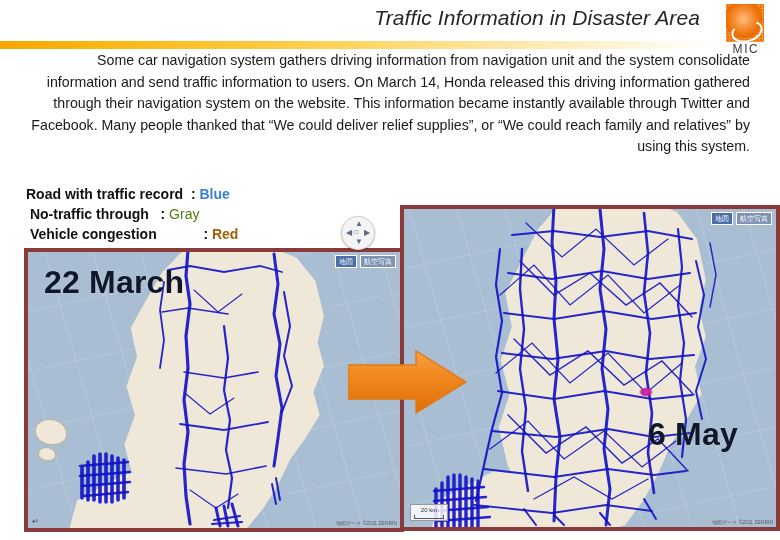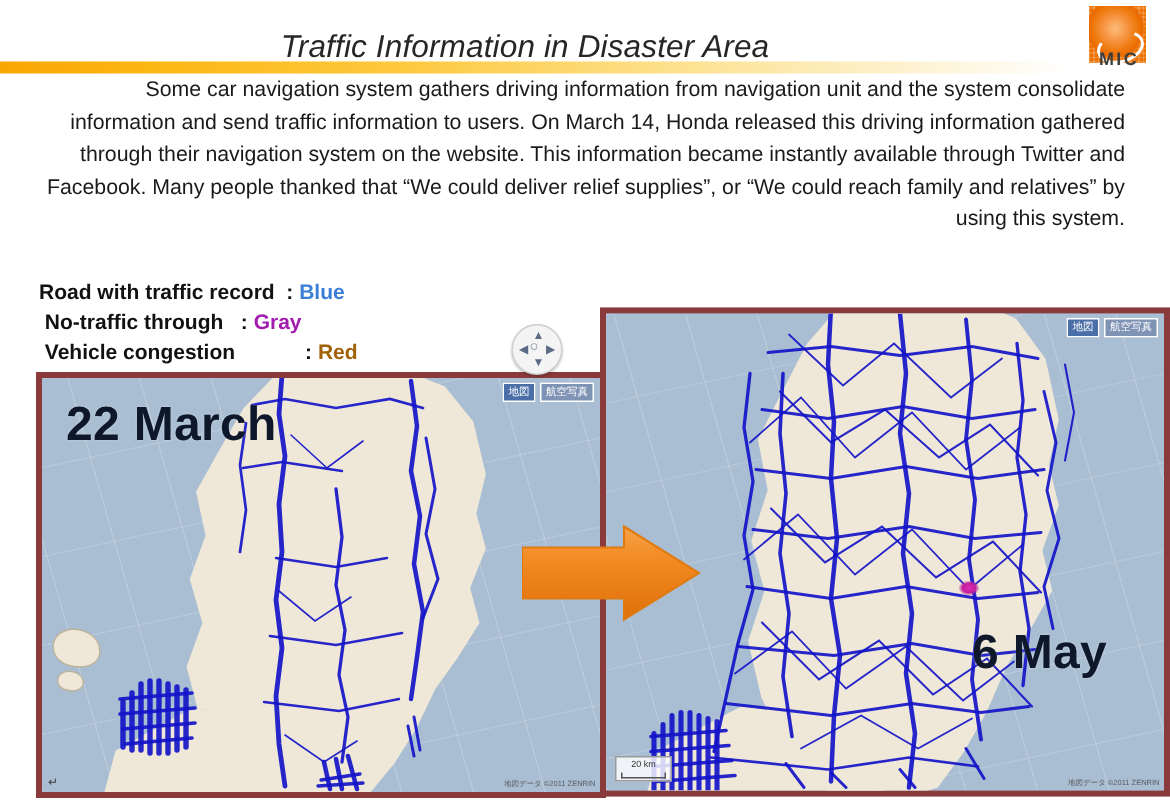--- a/index.html
+++ b/index.html
@@ -12,23 +12,23 @@
     height: 540px;
     position: relative;
     overflow: hidden;
     font-family: "Liberation Sans", sans-serif;
     color: #1a1a1a;
   }
 
   
   #slide-title {
     position: absolute;
-    left: 0; top: 20px;
+    left: 0; top: 6px;
     width: 700px;
-    text-align: center;
+    text-align: right;
     font-size: 21px;
     font-style: italic;
     font-weight: 400;
     letter-spacing: 0.1px;
     color: #262626;
     white-space: nowrap;
   }
   #title-rule {
     position: absolute;
     left: 0; top: 41px;
@@ -58,25 +58,25 @@
     position: absolute;
     left: 5px; top: 17px;
     width: 28px; height: 17px;
     border: 2px solid #ffffff;
     border-radius: 50%;
     border-top-color: transparent;
     transform: rotate(-16deg);
   }
   #mic-text {
     position: absolute;
-    left: 0; top: 28px;
+    left: 0; top: 38px;
     width: 56px;
     text-align: center;
     font-size: 12px;
-    font-weight: 700;
+    font-weight: 400;
     letter-spacing: 1.6px;
     color: #3d3d3d;
   }
 
   
   #body-paragraph {
     position: absolute;
     left: 24px; top: 50px;
     width: 726px;
     font-size: 14.2px;
@@ -89,21 +89,21 @@
   #legend {
     position: absolute;
     left: 26px; top: 184px;
     font-size: 14px;
     line-height: 20px;
     font-weight: 600;
     color: #111111;
   }
   .legend-row { white-space: pre; }
   .legend-val-blue  { color: #3a7fd5; font-weight: 700; }
-  .legend-val-gray  { color: #a21caf; font-weight: 700; }
+  .legend-val-gray  { color: #4d7c0f; font-weight: 400; }
   .legend-val-red   { color: #a16207; font-weight: 700; }
 
   
   .map-frame {
     position: absolute;
     border: 4px solid #8a3a3a;
     background: #a8bdd0;
     overflow: hidden;
   }
   #map-left  { left: 24px;  top: 248px; width: 372px; height: 276px; z-index: 2; }

